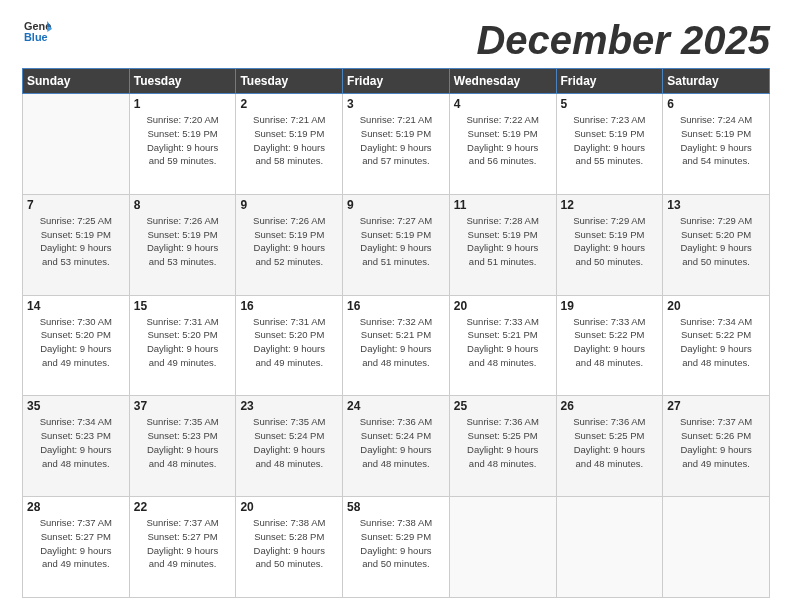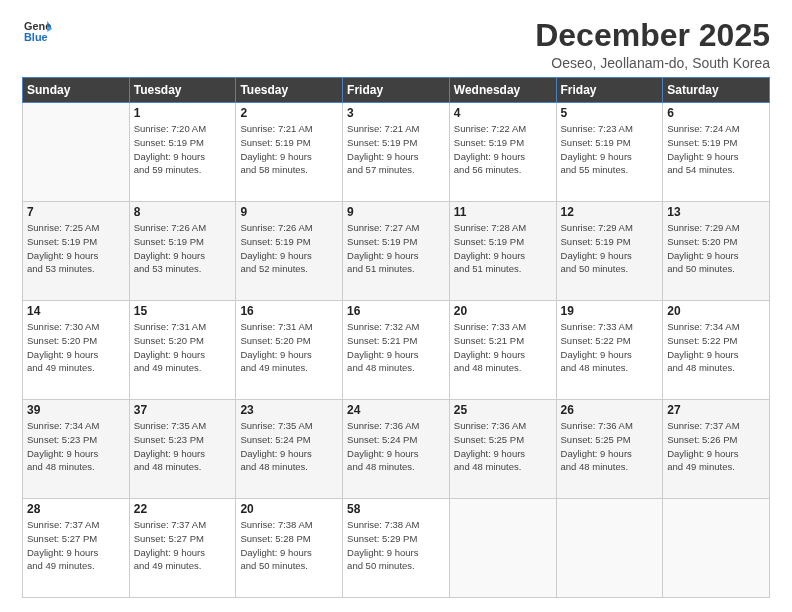--- a/index.html
+++ b/index.html
@@ -30,24 +30,25 @@
     }
     .logo-icon {
       width: 28px;
       height: 28px;
       margin-left: 2px;
     }
     .title-block {
       text-align: right;
     }
     .month-title {
-      font-size: 32px;
+      font-size: 40px;
       font-weight: bold;
       color: #333;
       line-height: 1.1;
+      font-style: italic;
     }
     .subtitle {
       font-size: 14px;
       color: #555;
       margin-top: 2px;
     }
     .calendar {
       flex: 1;
       border: 1px solid #ccc;
       border-collapse: collapse;
@@ -77,20 +78,21 @@
     .day-num {
       font-size: 12px;
       font-weight: bold;
       color: #222;
       margin-bottom: 2px;
     }
     .day-info {
       font-size: 9.5px;
       color: #444;
       line-height: 1.45;
+      text-align: center;
     }
     .row-shade {
       background: #f5f5f5;
     }
   </style>
 </head>
 <body>
 
 <div class="page">
   <div class="header">
@@ -99,21 +101,20 @@
         <svg class="logo-icon" viewBox="0 0 36 36">
           <text x="0" y="16" font-size="14" font-weight="bold" fill="#333">General</text>
           <text x="0" y="30" font-size="14" font-weight="bold" fill="#1a6fbe">Blue</text>
           <polygon points="30,4 36,14 30,10" fill="#1a6fbe"></polygon>
           <polygon points="30,10 36,14 30,18" fill="#4a9ee0"></polygon>
         </svg>
       </div>
     </div>
     <div class="title-block">
       <div class="month-title">December 2025</div>
-      <div class="subtitle">Oeseo, Jeollanam-do, South Korea</div>
     </div>
   </div>
 
   <table class="calendar">
     <thead>
       <tr>
         <th>Sunday</th>
         <th>Tuesday</th>
         <th>Tuesday</th>
         <th>Friday</th>
@@ -205,21 +206,21 @@
             <div class="day-num">19</div>
             <div class="day-info">Sunrise: 7:33 AM<br>Sunset: 5:22 PM<br>Daylight: 9 hours<br>and 48 minutes.</div>
           </td>
           <td>
             <div class="day-num">20</div>
             <div class="day-info">Sunrise: 7:34 AM<br>Sunset: 5:22 PM<br>Daylight: 9 hours<br>and 48 minutes.</div>
           </td>
         </tr>
         <tr class="row-shade">
           <td>
-            <div class="day-num">39</div>
+            <div class="day-num">35</div>
             <div class="day-info">Sunrise: 7:34 AM<br>Sunset: 5:23 PM<br>Daylight: 9 hours<br>and 48 minutes.</div>
           </td>
           <td>
             <div class="day-num">37</div>
             <div class="day-info">Sunrise: 7:35 AM<br>Sunset: 5:23 PM<br>Daylight: 9 hours<br>and 48 minutes.</div>
           </td>
           <td>
             <div class="day-num">23</div>
             <div class="day-info">Sunrise: 7:35 AM<br>Sunset: 5:24 PM<br>Daylight: 9 hours<br>and 48 minutes.</div>
           </td>

